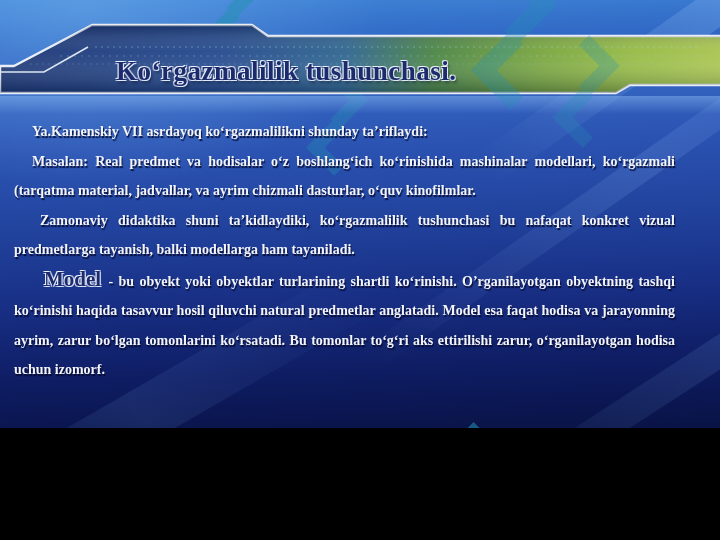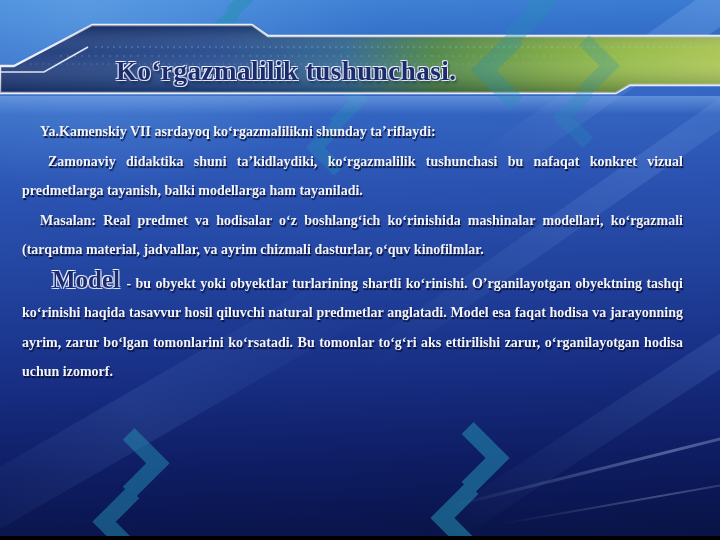--- a/index.html
+++ b/index.html
@@ -1,17 +1,17 @@
 <!DOCTYPE html>
 <html><head>
 <meta charset="utf-8">
 <style>
   html,body{margin:0;padding:0;background:#000;}
   .slide{
-    position:relative;width:720px;height:536px;overflow:hidden;
+    position:relative;width:720px;height:428px;overflow:hidden;
     font-family:"Liberation Serif","DejaVu Serif",serif;
     background:
       radial-gradient(ellipse 420px 260px at 12% 2%, rgba(130,190,245,.38), rgba(130,190,245,0) 70%),
       linear-gradient(178deg,#4287d8 0%,#3572cb 8%,#2c5fc0 16%,#3568c4 20%,#2b53b2 35%,#22449f 50%,#182f85 68%,#0e1c62 85%,#091346 100%);
   }
   .streak{position:absolute;transform:rotate(-35deg);pointer-events:none;}
   .s1{left:430px;top:-20px;width:600px;height:36px;background:linear-gradient(90deg,transparent,rgba(170,210,255,.22),transparent);}
   .s2{left:300px;top:150px;width:700px;height:26px;background:linear-gradient(90deg,transparent,rgba(150,195,255,.15),transparent);}
   .s3{left:380px;top:330px;width:700px;height:30px;background:linear-gradient(90deg,transparent,rgba(140,190,255,.13),transparent);transform:rotate(-33deg);}
   .s4{left:440px;top:450px;width:460px;height:3px;background:linear-gradient(90deg,transparent,rgba(200,225,255,.35),transparent);transform:rotate(-14deg);}
@@ -31,31 +31,31 @@
 
   .title{
     position:absolute;left:116px;top:56px;z-index:4;
     font-size:27px;font-weight:bold;letter-spacing:.5px;color:#1d2b6d;
     text-shadow:-1px -1px 0 rgba(240,245,255,.95),1px 1px 0 rgba(228,236,250,.95),
                 -1px 1px 0 rgba(235,240,252,.7),1px -1px 0 rgba(235,240,252,.7),
                 2px 3px 3px rgba(5,10,40,.45);
     white-space:nowrap;
   }
   .body{
-    position:absolute;left:22px;top:117px;width:661px;z-index:4;
+    position:absolute;left:14px;top:117px;width:661px;z-index:4;
     font-size:14px;font-weight:bold;line-height:29.5px;text-align:justify;
   }
   .body p{margin:0;}
   .tw{color:#f2f4fa;text-shadow:1px 1.5px 1px rgba(6,10,45,.9);}
   .ty{color:#e0e33c;font-style:italic;text-shadow:1px 1.5px 1px rgba(10,14,8,.85);}
   .ind{text-indent:18px;}
   .ind2{text-indent:26px;}
   .ind3{text-indent:30px;}
   .model-word{
-    font-size:25px;color:#1d2b6d;font-style:normal;
+    font-size:21px;color:#1d2b6d;font-style:normal;
     text-shadow:-1px -1px 0 rgba(240,245,255,.95),1px 1px 0 rgba(225,235,250,.9),
                 -1px 1px 0 rgba(235,240,252,.7),1px -1px 0 rgba(235,240,252,.7);
     padding-right:2px;
   }
 </style>
 </head>
 <body>
 
 <div class="slide">
 
@@ -119,18 +119,18 @@
     <path d="M0 72 L44 72 L88 47" fill="none" stroke="#dce6f2" stroke-width="1.6"></path>
     <line x1="95" y1="47" x2="700" y2="47" stroke="rgba(160,215,235,.28)" stroke-width="1.5" stroke-dasharray="2 4"></line>
     <line x1="60" y1="56" x2="700" y2="56" stroke="rgba(160,215,235,.22)" stroke-width="1.5" stroke-dasharray="2 5"></line>
     <line x1="30" y1="64" x2="700" y2="64" stroke="rgba(120,190,220,.18)" stroke-width="1.5" stroke-dasharray="2 4"></line>
   </svg>
 
   <div class="title">Ko‘rgazmalilik tushunchasi.</div>
 
   <div class="body">
     <p class="tw ind">Ya.Kamenskiy VII asrdayoq ko‘rgazmalilikni shunday ta’riflaydi:</p>
+    <p class="tw ind">Masalan: Real predmet va hodisalar o‘z boshlang‘ich ko‘rinishida mashinalar modellari, ko‘rgazmali (tarqatma material, jadvallar, va ayrim chizmali dasturlar, o‘quv kinofilmlar.</p>
     <p class="tw ind2">Zamonaviy didaktika shuni ta’kidlaydiki, ko‘rgazmalilik tushunchasi bu nafaqat konkret vizual predmetlarga tayanish, balki modellarga ham tayaniladi.</p>
-    <p class="tw ind">Masalan: Real predmet va hodisalar o‘z boshlang‘ich ko‘rinishida mashinalar modellari, ko‘rgazmali (tarqatma material, jadvallar, va ayrim chizmali dasturlar, o‘quv kinofilmlar.</p>
     <p class="tw ind3"><span class="model-word">Model</span><span> - bu obyekt yoki obyektlar turlarining shartli ko‘rinishi. O’rganilayotgan obyektning tashqi ko‘rinishi haqida tasavvur hosil qiluvchi natural predmetlar anglatadi. Model esa faqat hodisa va jarayonning ayrim, zarur bo‘lgan tomonlarini ko‘rsatadi. Bu tomonlar to‘g‘ri aks ettirilishi zarur, o‘rganilayotgan hodisa uchun izomorf.</span></p>
   </div>
 
 </div>
 
 </body></html>

